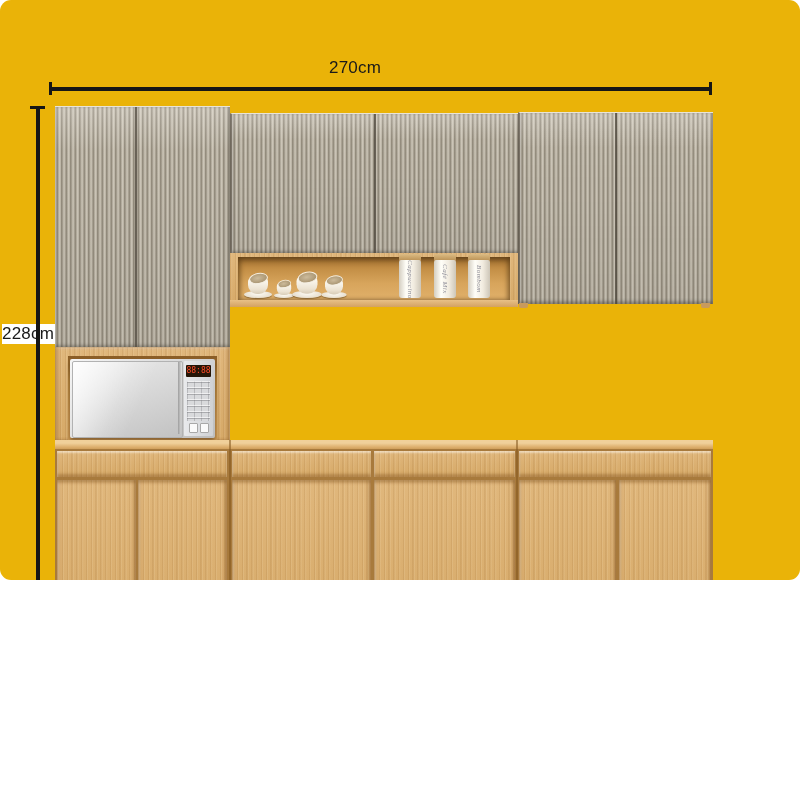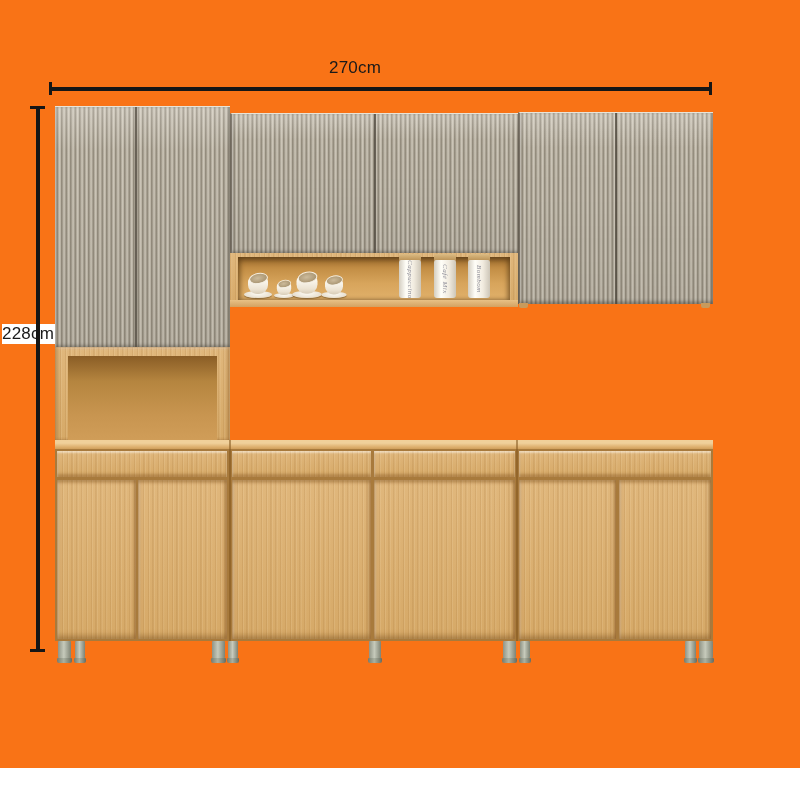--- a/index.html
+++ b/index.html
@@ -1,16 +1,16 @@
 <!DOCTYPE html>
 <html><head>
 <meta charset="utf-8">
 <style>
   html,body{margin:0;padding:0;background:#ffffff;font-family:"Liberation Sans",sans-serif;}
-  .scene{position:relative;width:800px;height:768px;background:#f97316;overflow:hidden;}
+  .scene{position:relative;width:800px;height:580px;background:#eab308;overflow:hidden;border-radius:11px;}
 
   
   .dim-line{position:absolute;background:#161616;}
   .dim-label{position:absolute;color:#1a1a1a;font-size:17px;letter-spacing:.2px;background:#ffffff;line-height:20px;}
   .dim-label.w{left:305px;top:58px;width:100px;text-align:center;background:transparent;}
   .dim-label.h{left:2px;top:324px;padding-right:1px;z-index:1;}
   .t-line{left:50px;top:87px;width:661px;height:4px;}
   .t-tick-l{left:49px;top:82px;width:3px;height:13px;}
   .t-tick-r{left:709px;top:82px;width:3px;height:13px;}
   .l-line{left:36px;top:107px;width:4px;height:545px;z-index:2;}
@@ -161,20 +161,30 @@
         <div class="can-body">
             <span class="can-label">Bombom</span>
           </div>
       </div>
     </div>
     <div class="shelf-front"></div>
   </div>
 
   <div class="tall-body wood"></div>
   <div class="mw-niche"></div>
+  <div class="microwave">
+    <div class="mw-door"></div>
+    <div class="mw-handle"></div>
+    <div class="mw-panel">
+      <div class="mw-display">88:88</div>
+      <div class="mw-buttons"></div>
+      <div class="mw-btn" style="left:5px;top:62px;"></div>
+      <div class="mw-btn" style="left:16px;top:62px;"></div>
+    </div>
+  </div>
 
   <div class="carcass"></div>
   <div class="countertop"></div>
   <div class="junction" style="left:229px;"></div>
   <div class="junction" style="left:516px;"></div>
 
   <div class="drawer wood" style="left:57px;width:170px;"></div>
   <div class="drawer wood" style="left:232px;width:139px;"></div>
   <div class="drawer wood" style="left:374px;width:141px;"></div>
   <div class="drawer wood" style="left:519px;width:192px;"></div>

